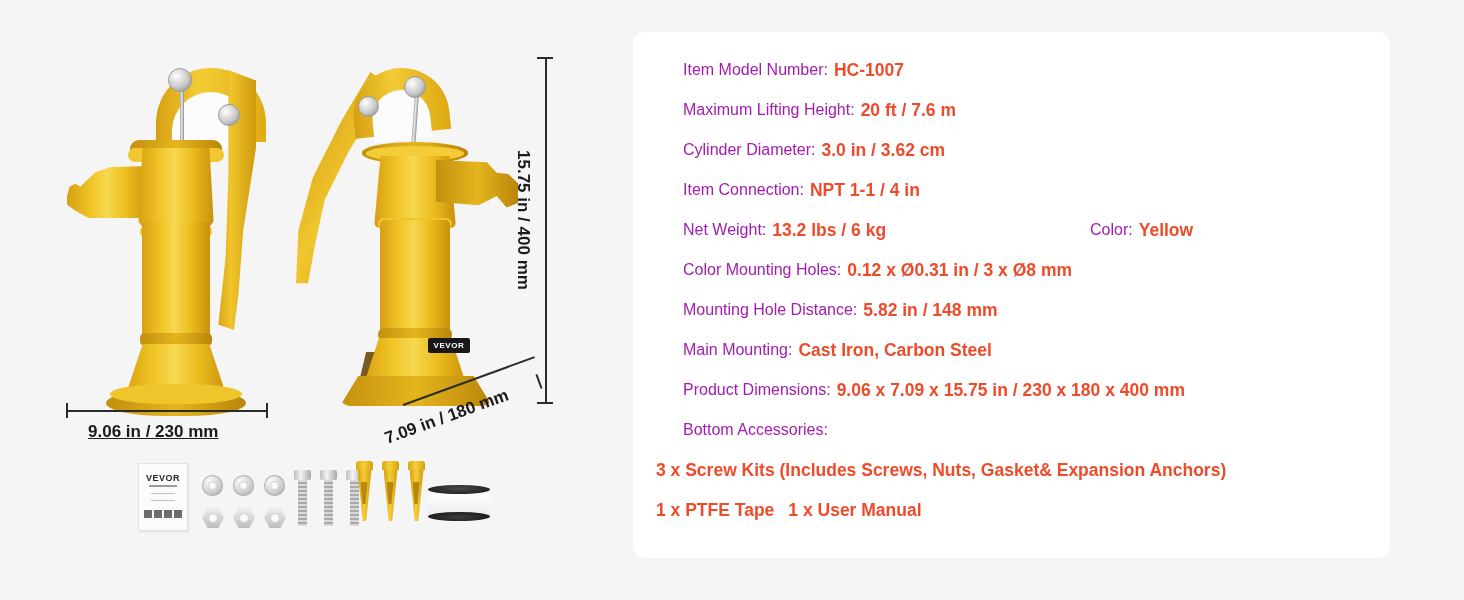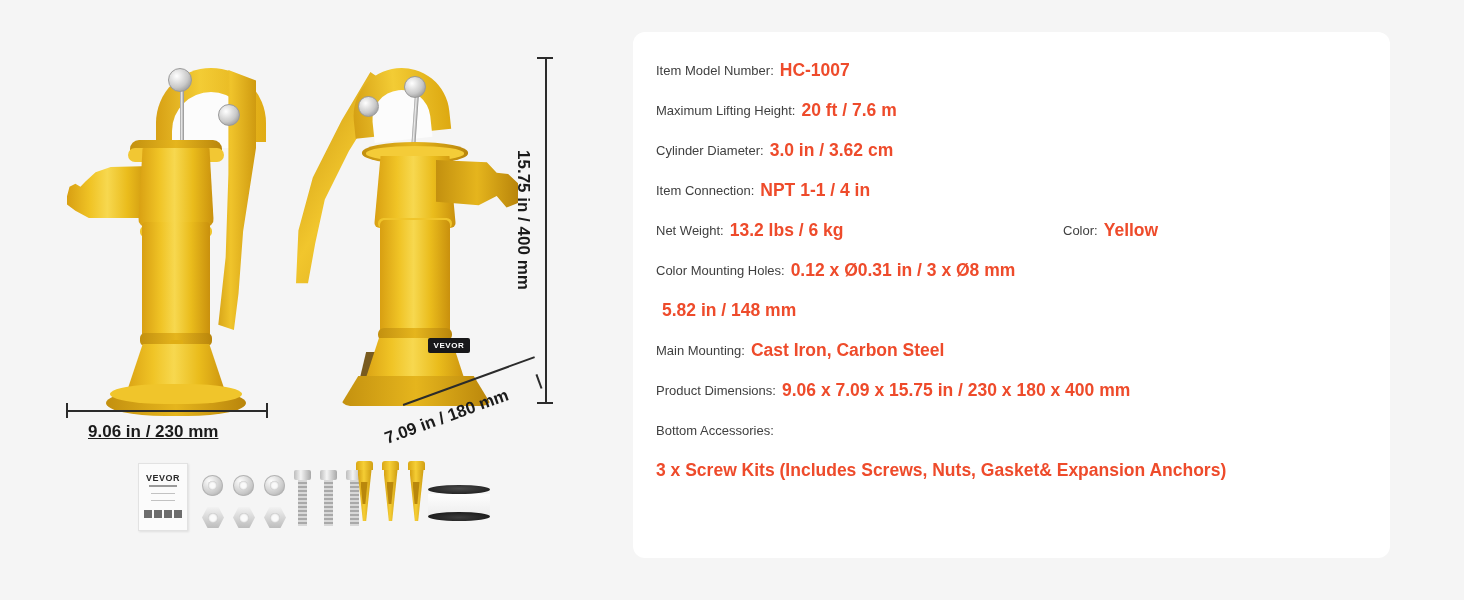--- a/index.html
+++ b/index.html
@@ -154,21 +154,21 @@
       background:radial-gradient(ellipse at 50% 40%,#4a4a4a,#151515);}
   .tape .tbody{width:62px;height:22px;background:linear-gradient(180deg,#fdfdfd,#ededed);}
   .tape .trim2{width:62px;height:9px;border-radius:50%;margin-top:-4px;
       background:radial-gradient(ellipse at 50% 60%,#3d3d3d,#101010);}
 
   
   .card{position:absolute;left:633px;top:32px;width:757px;height:526px;
       background:#fff;border-radius:12px;}
   .spec{position:absolute;left:23px;top:18px;width:712px;}
   .row{height:40px;display:flex;align-items:center;white-space:nowrap;}
-  .lbl{color:#404040;font-size:13px;}
+  .lbl{color:#a21caf;font-size:16px;margin-left:27px;}
   .val{color:#ee4b2b;font-size:17.5px;font-weight:700;margin-left:6px;}
   .row .col2{position:absolute;left:407px;display:flex;align-items:center;}
   .acc-line{height:40px;display:flex;align-items:center;}
   .acc-line .val{margin-left:0;}
   .acc-line .val.second{margin-left:14px;}
 </style>
 </head>
 <body>
 
 <div id="root">
@@ -324,20 +324,21 @@
           <span class="val">Yellow</span>
         </span>
       </div>
 
       <div class="row">
         <span class="lbl">Color Mounting Holes:</span>
         <span class="val">0.12 x Ø0.31 in / 3 x Ø8 mm</span>
       </div>
 
       <div class="row">
+        <span class="lbl">Mounting Hole Distance:</span>
         <span class="val">5.82 in / 148 mm</span>
       </div>
 
       <div class="row">
         <span class="lbl">Main Mounting:</span>
         <span class="val">Cast Iron, Carbon Steel</span>
       </div>
 
       <div class="row">
         <span class="lbl">Product Dimensions:</span>
@@ -345,16 +346,20 @@
       </div>
 
       <div class="row">
         <span class="lbl">Bottom Accessories:</span>
       </div>
 
       <div class="acc-line">
         <span class="val">3 x Screw Kits (Includes Screws, Nuts, Gasket&amp; Expansion Anchors)</span>
       </div>
 
+      <div class="acc-line">
+        <span class="val">1 x PTFE Tape</span>
+        <span class="val second">1 x User Manual</span>
+      </div>
 
     </div>
   </div>
 </div>
 
 </body></html>

